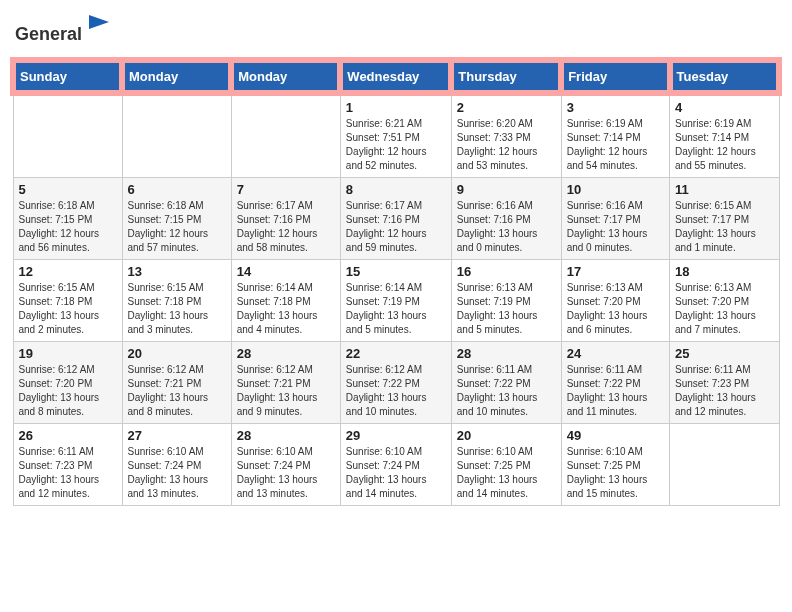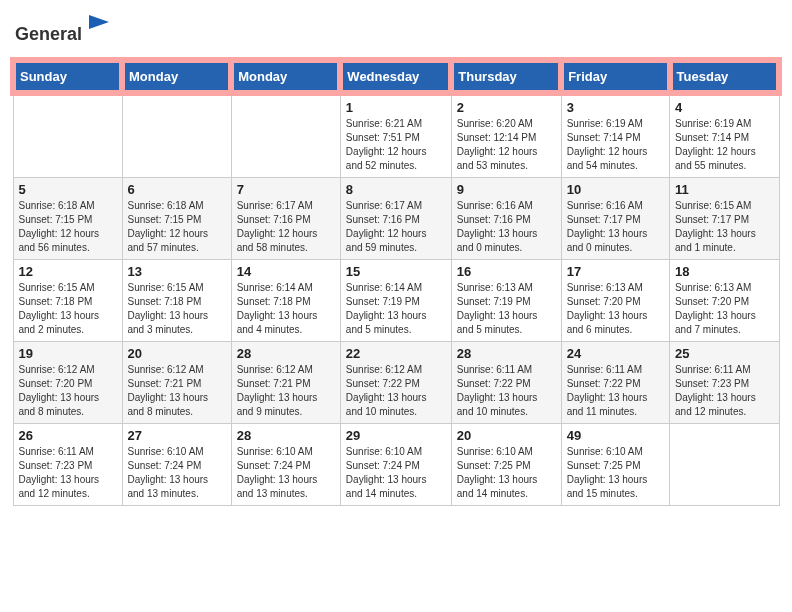--- a/index.html
+++ b/index.html
@@ -126,21 +126,21 @@
         <td>
           <div class="day-number">1</div>
           <div class="day-info" style="white-space: pre-line;">Sunrise: 6:21 AM
 Sunset: 7:51 PM
 Daylight: 12 hours
 and 52 minutes.</div>
         </td>
         <td>
           <div class="day-number">2</div>
           <div class="day-info" style="white-space: pre-line;">Sunrise: 6:20 AM
-Sunset: 12:14 PM
+Sunset: 7:33 PM
 Daylight: 12 hours
 and 53 minutes.</div>
         </td>
         <td>
           <div class="day-number">3</div>
           <div class="day-info" style="white-space: pre-line;">Sunrise: 6:19 AM
 Sunset: 7:14 PM
 Daylight: 12 hours
 and 54 minutes.</div>
         </td>

